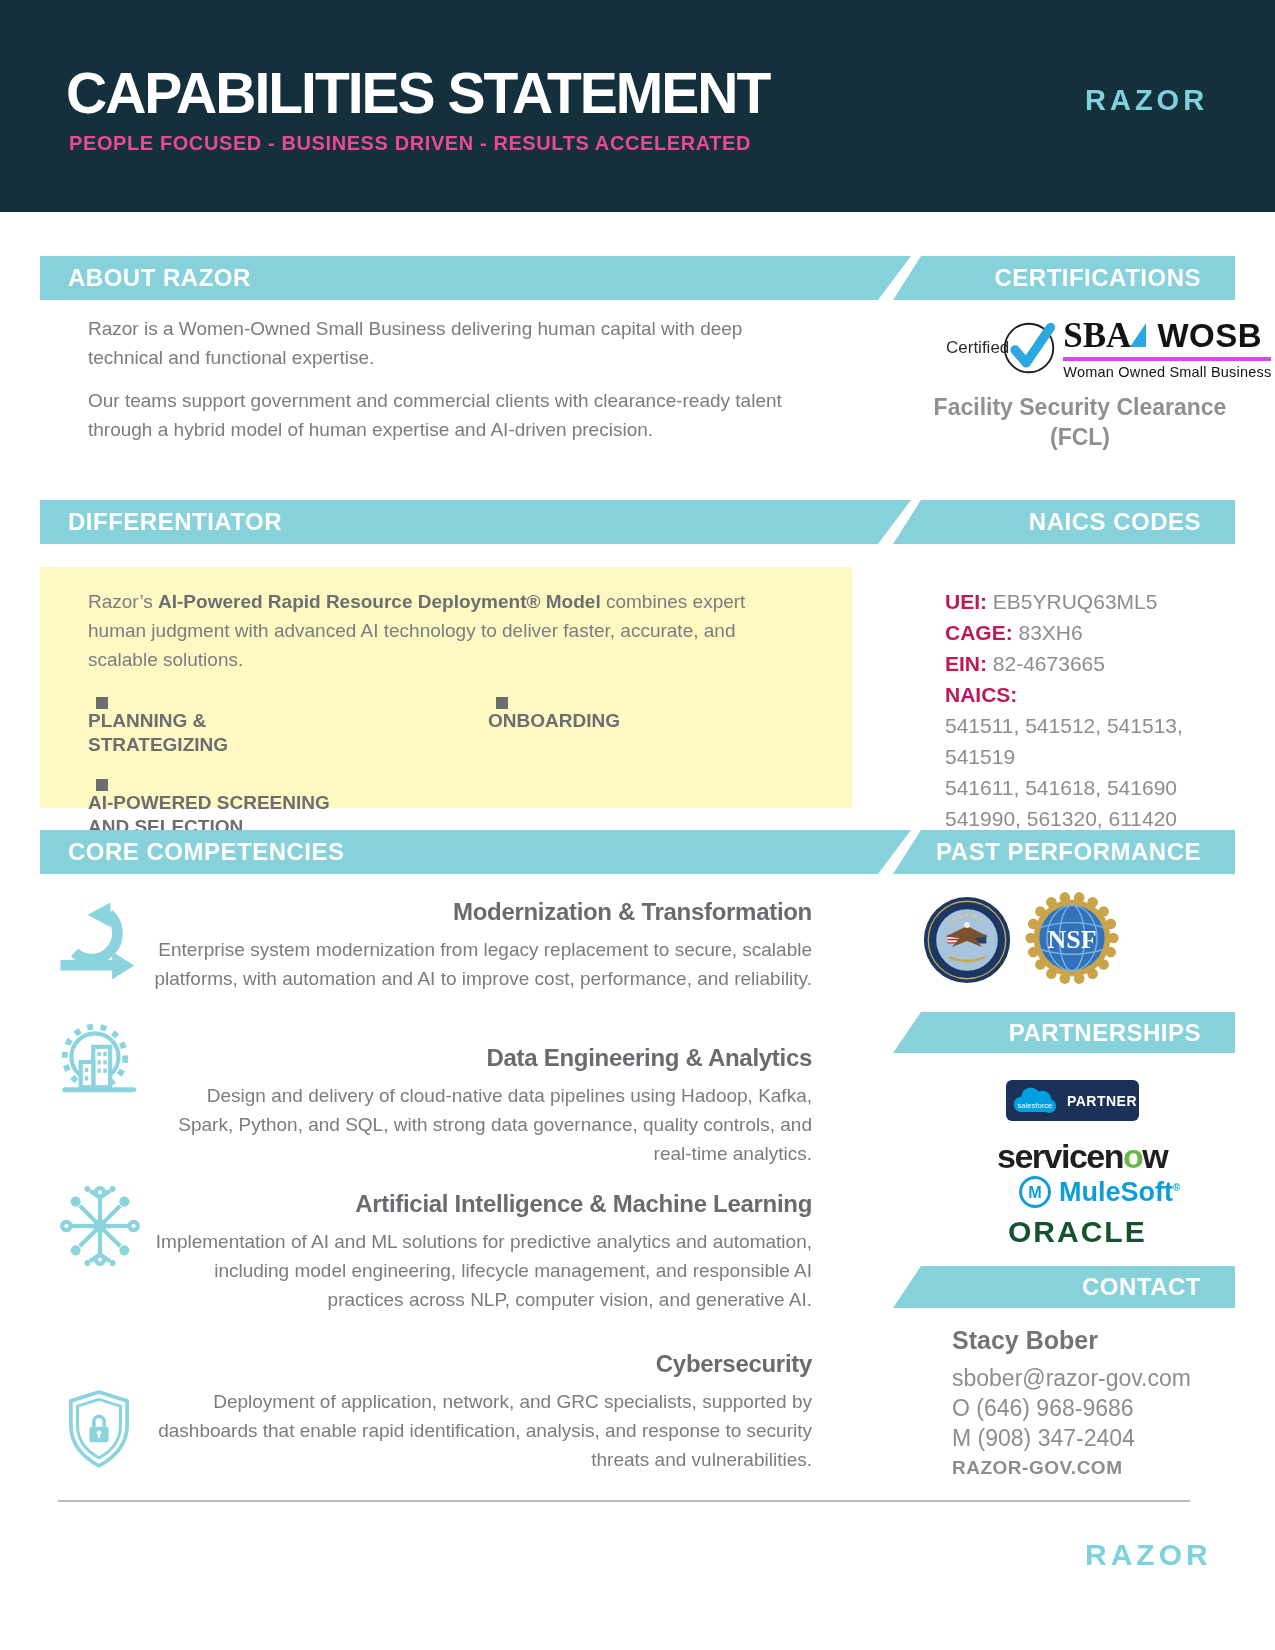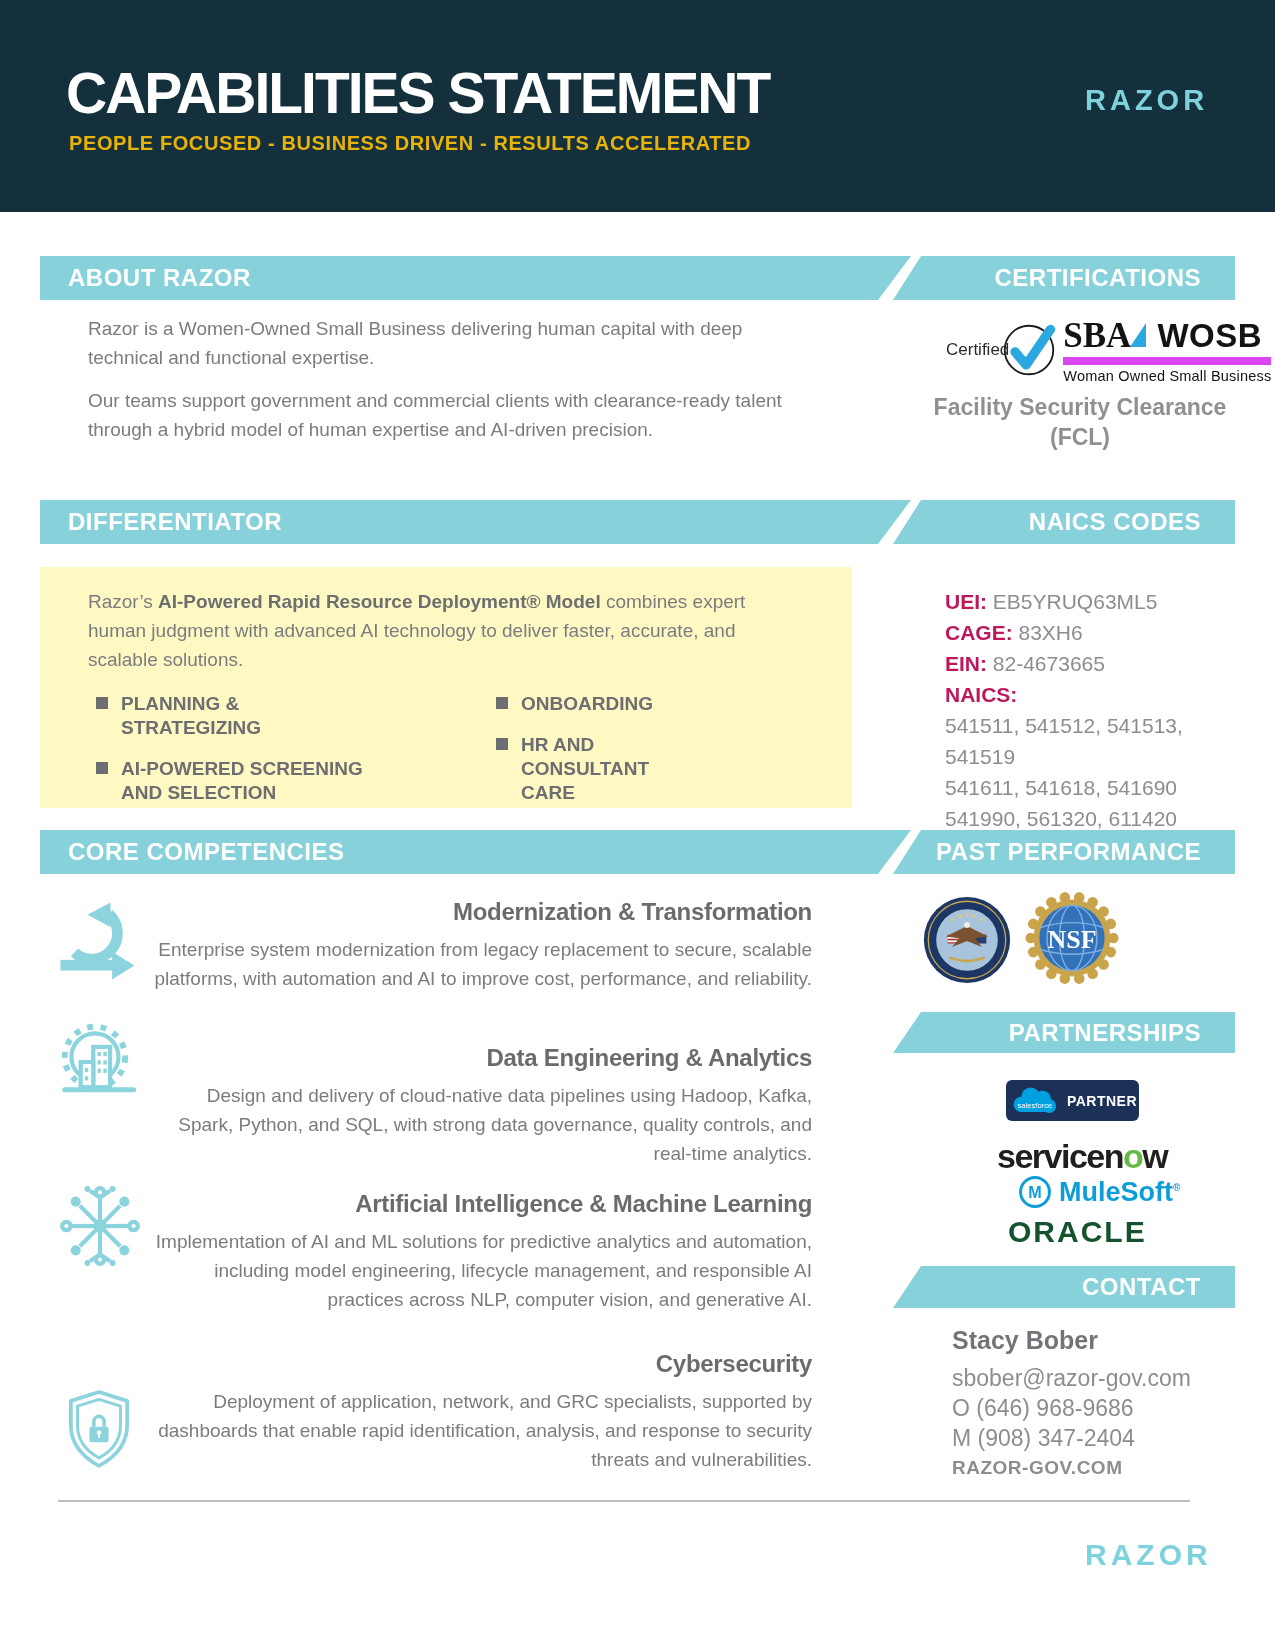--- a/index.html
+++ b/index.html
@@ -3,56 +3,56 @@
 <meta charset="utf-8">
 <style>
   * { margin:0; padding:0; box-sizing:border-box; }
   html,body { background:#ffffff; }
   body { font-family:"Liberation Sans", sans-serif; }
   .page { position:relative; width:1275px; height:1650px; margin:0 auto; background:#fff; overflow:hidden; }
 
   
   .header { position:absolute; left:0; top:0; width:1275px; height:212px; background:#14303d; }
   .header-title { position:absolute; left:66px; top:60px; color:#fff; font-weight:700; font-size:57px; letter-spacing:-2px; white-space:nowrap; }
-  .header-subtitle { position:absolute; left:69px; top:132px; color:#eab308; font-weight:700; font-size:20px; letter-spacing:0.6px; white-space:nowrap; }
+  .header-subtitle { position:absolute; left:69px; top:132px; color:#ec4899; font-weight:700; font-size:20px; letter-spacing:0.6px; white-space:nowrap; }
   .brand-logo { color:#7ed2dc; font-weight:700; letter-spacing:4px; white-space:nowrap; }
   .header .brand-logo { position:absolute; left:1085px; top:84px; font-size:29px; }
 
   
   .banner { position:absolute; height:44px; background:#87d1da; color:#fff; font-weight:700; font-size:24px; letter-spacing:0.5px; display:flex; align-items:center; white-space:nowrap; }
   .banner-l { left:40px; width:871px; padding-left:28px; clip-path:polygon(0 0,100% 0,calc(100% - 33px) 100%,0 100%); }
   .banner-r { left:893px; width:342px; padding-right:34px; justify-content:flex-end; clip-path:polygon(28px 0,100% 0,100% 100%,0 100%); }
   .row1 { top:256px; } .row2 { top:500px; } .row3 { top:830px; }
   .row-part { top:1012px; height:41px; } .row-cont { top:1266px; height:42px; }
 
   
   .body-text { color:#7b7c7f; font-size:19px; line-height:29px; }
   .about-block { position:absolute; left:88px; top:314px; width:732px; }
   .about-block p { margin-bottom:14px; }
 
   
   .sba-block { position:absolute; left:946px; top:316px; display:flex; align-items:center; }
   .sba-certified { font-size:17px; color:#2b2b2b; margin-right:-8px; position:relative; z-index:2; }
   .sba-check { width:56px; height:56px; overflow:visible; flex:0 0 auto; }
   .sba-col { margin-left:6px; }
-  .sba-word-row { display:flex; align-items:baseline; border-bottom:8px solid #d946ef; padding-bottom:1px;gap:9px; }
+  .sba-word-row { display:flex; align-items:baseline; border-bottom:4px solid #d946ef; padding-bottom:1px;gap:9px; }
   .sba-word { font-family:"Liberation Serif", serif; font-weight:700; font-size:35px; color:#131313; letter-spacing:0; }
   .sba-tri { width:0; height:0; border-left:16px solid transparent; border-bottom:24px solid #2ba8e0; margin:0 2px 2px -10px; }
   .wosb-word { font-size:33px; font-weight:600; color:#131313; letter-spacing:0.5px; }
   .sba-tagline { font-size:14.5px; color:#131313; padding-top:3px; letter-spacing:0.2px; }
   .fcl { position:absolute; left:920px; top:392px; width:320px; text-align:center; font-size:23px; font-weight:700; color:#8e9093; line-height:30px; }
 
   
   .diff-box { position:absolute; left:40px; top:567px; width:812px; height:241px; background:#fef9c3; }
   .diff-para { padding:20px 0 0 48px; width:720px; }
   .diff-para b { color:#6d6e71; }
   .diff-bullets { display:flex; margin:18px 0 0 48px; }
   .bullet-col1 { width:400px; }
   .bullet-col2 { width:220px; }
-  .bullet-item { display:flex; margin-bottom:17px; }
+  .bullet-item { display:flex; margin-bottom:17px;flex-direction:column; }
   .bullet-sq { flex:0 0 auto; width:12px; height:12px; background:#6d6e71; margin:5px 13px 0 8px; }
   .bullet-txt { font-size:19px; font-weight:700; color:#6d6e71; line-height:24px; }
   .bullet-col1 .bullet-txt { max-width:260px; }
   .bullet-col2 .bullet-txt { max-width:200px; }
 
   
   .naics-block { position:absolute; left:945px; top:586px; width:300px; font-size:21px; line-height:31px; color:#8b8d90; }
   .naics-block b { color:#be185d;margin-top:21px; }
 
   
@@ -146,24 +146,20 @@
         </div>
         <div class="bullet-item">
           <span class="bullet-sq"></span>
           <span class="bullet-txt">AI-POWERED SCREENING AND SELECTION</span>
         </div>
       </div>
       <div class="bullet-col2">
         <div class="bullet-item">
           <span class="bullet-sq"></span>
           <span class="bullet-txt">ONBOARDING</span>
-        </div>
-        <div class="bullet-item">
-          <span class="bullet-sq"></span>
-          <span class="bullet-txt">HR AND CONSULTANT CARE</span>
         </div>
       </div>
     </div>
   </div>
 
   <div class="naics-block">
     <div><b>UEI:</b><span> EB5YRUQ63ML5</span></div>
     <div><b>CAGE:</b><span> 83XH6</span></div>
     <div><b>EIN:</b><span> 82-4673665</span></div>
     <div><b>NAICS:</b></div>

